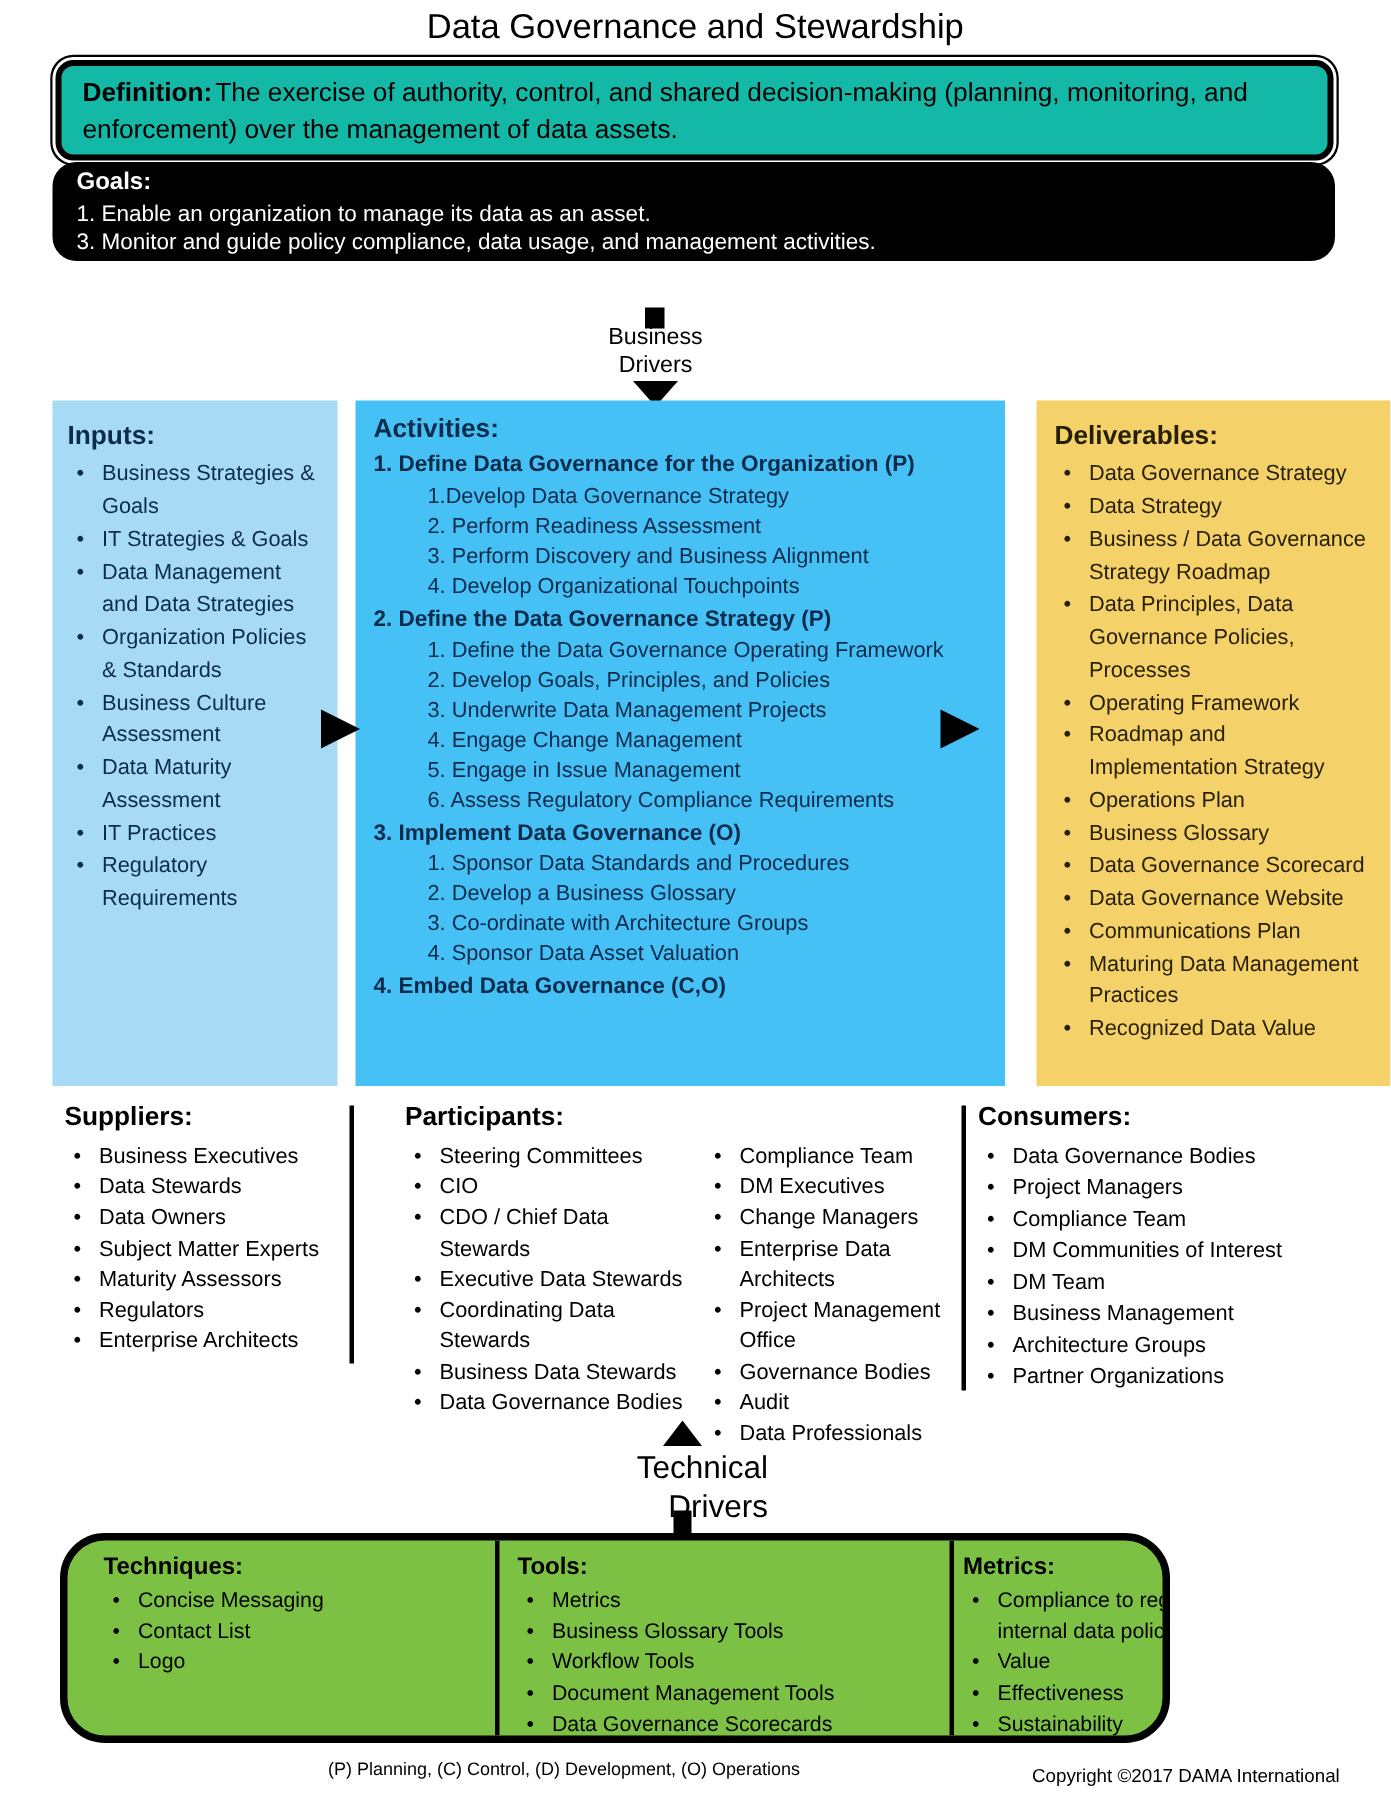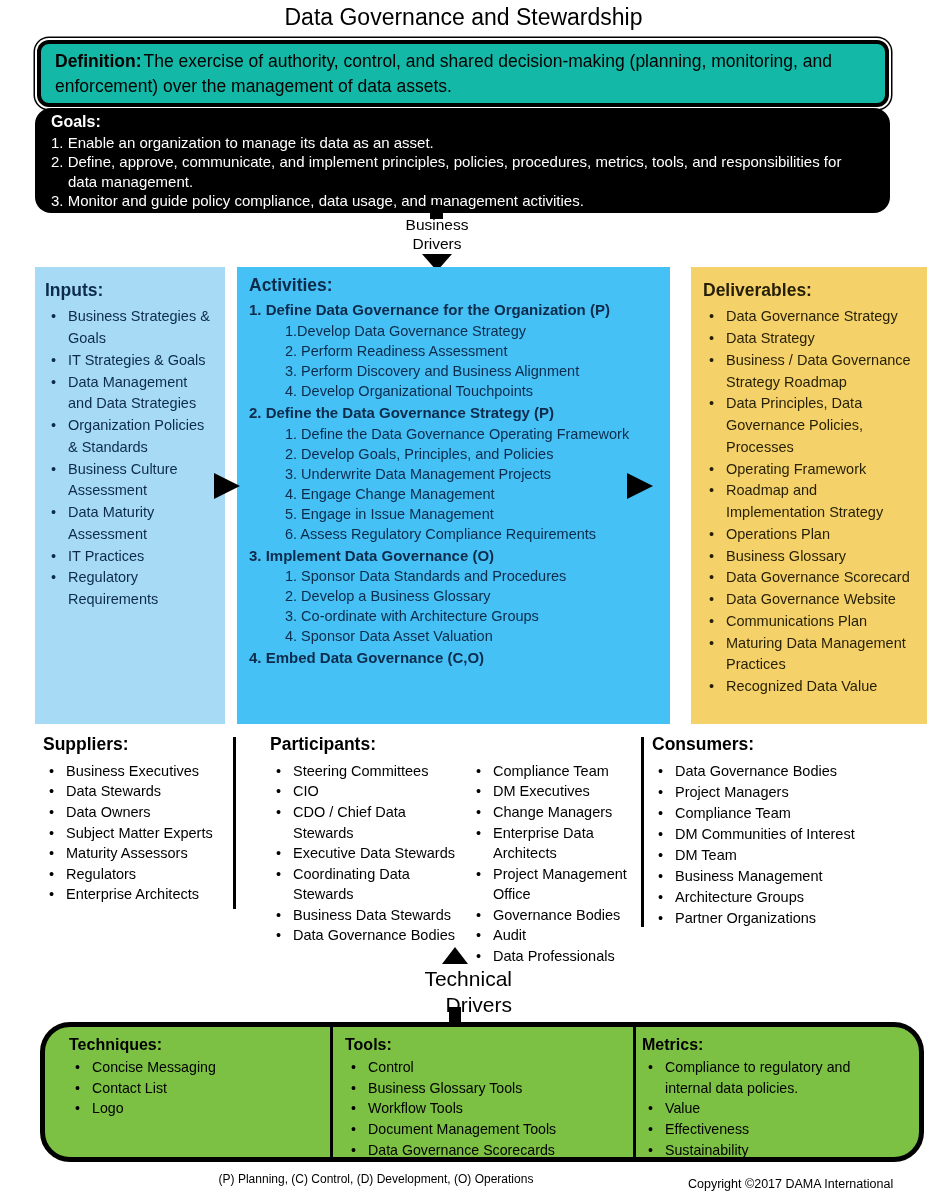--- a/index.html
+++ b/index.html
@@ -66,21 +66,21 @@
   .arrow-left{left:214px;top:473px;}
   .arrow-right{left:627px;top:473px;}
 
   .tech-arrow{position:absolute;left:442px;top:947px;width:0;height:0;
               border-left:13px solid transparent;border-right:13px solid transparent;
               border-bottom:17px solid #000;}
   .tech-label{position:absolute;left:400px;top:966px;width:112px;text-align:right;
               font-size:21px;line-height:1.25;}
   .tech-sq{left:449px;top:1007px;width:12px;height:15px;}
 
-  .green-box{position:absolute;left:40px;top:1022px;width:884px;height:140px;box-sizing:border-box;
+  .green-box{position:absolute;left:40px;top:1022px;width:740px;height:140px;box-sizing:border-box;
              background:var(--green-bg);border:5px solid #000;border-radius:30px;overflow:hidden;}
   .gdiv{position:absolute;top:0;bottom:0;width:3px;background:#000;}
   .gdiv1{left:285px;}
   .gdiv2{left:588px;}
   .gsec{position:absolute;top:6px;font-size:14.2px;line-height:1.45;color:#000;}
   .gsec .col-header{font-size:16px;margin-bottom:1px;}
   .g-techniques{left:24px;width:250px;}
   .g-tools{left:300px;width:275px;}
   .g-metrics{left:597px;width:220px;}
 
@@ -95,21 +95,20 @@
   <div class="title">Data Governance and Stewardship</div>
 
   <div class="def-box">
     <span class="def-label">Definition:</span><span>The exercise of authority, control, and shared decision-making (planning, monitoring, and enforcement) over the management of data assets.</span>
   </div>
 
   <div class="goals-box">
     <span class="goals-label">Goals:</span>
     <ul class="plainlist">
         <li>1. Enable an organization to manage its data as an asset.</li>
-        <li>2. Define, approve, communicate, and implement principles, policies, procedures, metrics, tools, and responsibilities for data management.</li>
         <li>3. Monitor and guide policy compliance, data usage, and management activities.</li>
       </ul>
   </div>
 
   <div class="sq biz-sq"></div>
   <div class="biz-label">
     <div>Business</div>
     <div>Drivers</div>
   </div>
   <div class="biz-arrow"></div>
@@ -252,21 +251,21 @@
       <div class="col-header">Techniques:</div>
       <ul class="blist">
           <li>Concise Messaging</li>
           <li>Contact List</li>
           <li>Logo</li>
         </ul>
     </div>
     <div class="gsec g-tools">
       <div class="col-header">Tools:</div>
       <ul class="blist">
-          <li>Control</li>
+          <li>Metrics</li>
           <li>Business Glossary Tools</li>
           <li>Workflow Tools</li>
           <li>Document Management Tools</li>
           <li>Data Governance Scorecards</li>
         </ul>
     </div>
     <div class="gsec g-metrics">
       <div class="col-header">Metrics:</div>
       <ul class="blist">
           <li>Compliance to regulatory and internal data policies.</li>

